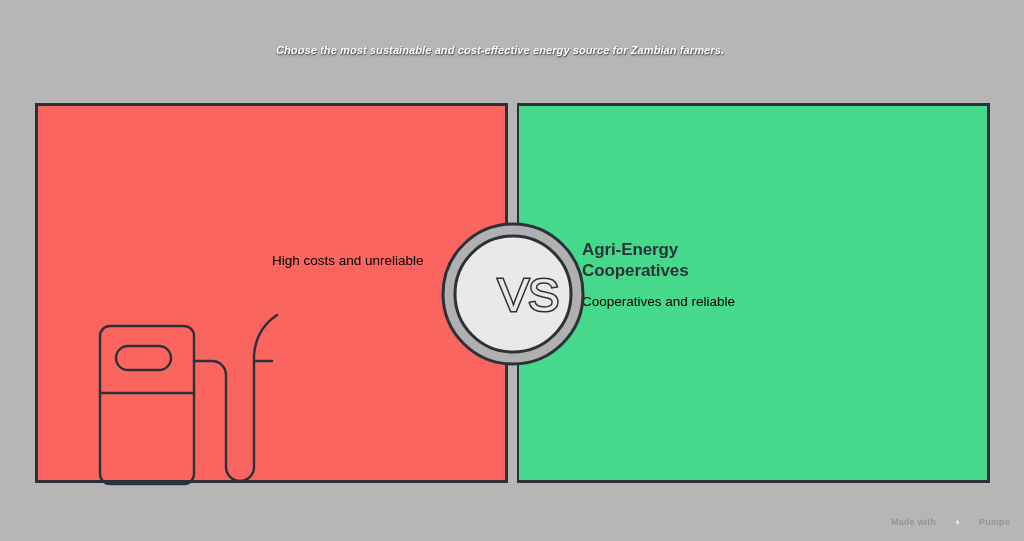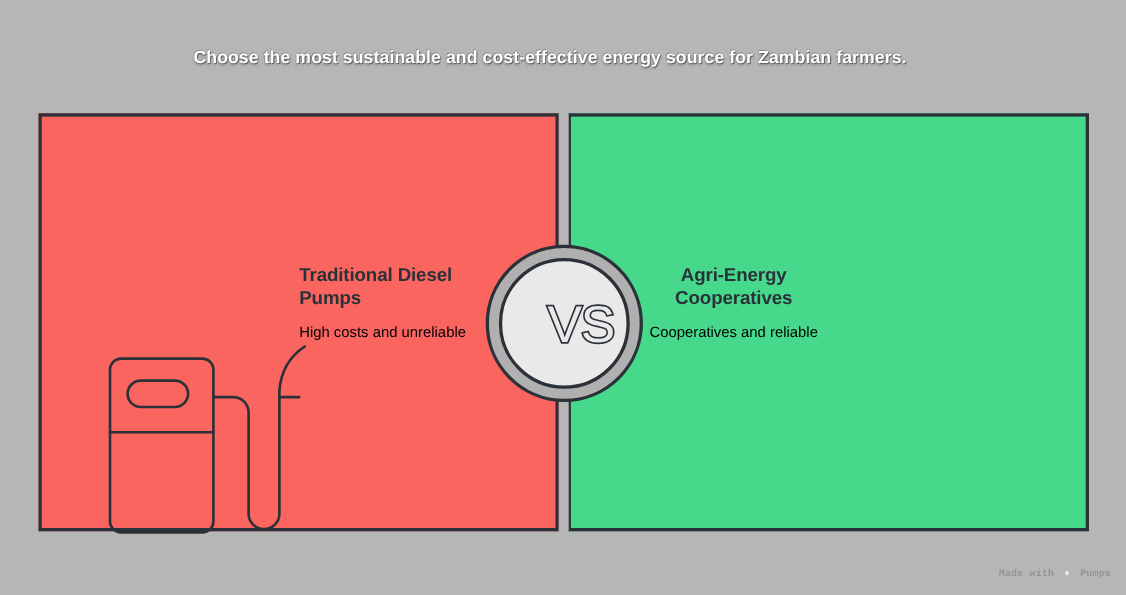--- a/index.html
+++ b/index.html
@@ -20,29 +20,30 @@
     inset: 0;
   }
 
   
   .title {
     position: absolute;
     left: 0;
     top: 44px;
     width: 1000px;
     text-align: center;
-    font-size: 16px;
+    font-size: 11px;
     font-weight: bold;
     color: #ffffff;
     letter-spacing: 0.1px;
     text-shadow:
       1px 1px 0 rgba(60,60,60,0.55),
       -0.5px -0.5px 0 rgba(60,60,60,0.35),
       0 2px 2px rgba(50,50,50,0.35);
     white-space: nowrap;
+    font-style: italic;
   }
 
   
   .panel {
     position: absolute;
     top: 103px;
     height: 380px;
     border: 3px solid #2b3138;
     box-sizing: border-box;
   }
@@ -73,21 +74,21 @@
     top: 240px;
   }
   .ptext-left {
     left: 272px;
     width: 170px;
     text-align: left;
   }
   .ptext-right {
     left: 582px;
     width: 170px;
-    text-align: center;
+    text-align: left;
   }
   .ptitle {
     font-size: 17px;
     font-weight: bold;
     color: #2b3138;
     line-height: 1.22;
     letter-spacing: -0.1px;
   }
   .psub {
     margin-top: 12px;
@@ -138,23 +139,22 @@
   .watermark {
     position: absolute;
     right: 14px;
     bottom: 14px;
     font-size: 9px;
     font-weight: bold;
     color: #8e8e8e;
     letter-spacing: 0.2px;
     display: flex;
     align-items: center;
-    gap: 9px;
+    gap: 19px;
     opacity: 0.85;
-    font-family: Liberation Mono, monospace;
   }
   .wm-diamond {
     color: #efefef;
     font-size: 9px;
     line-height: 1;
   }
 </style>
 </head>
 <body>
 
@@ -181,21 +181,20 @@
     </div>
   </div>
 
   <div class="panel panel-right">
     
   </div>
 
   <div class="divider"></div>
 
   <div class="ptext ptext-left">
-    <div class="ptitle">Traditional Diesel Pumps</div>
     <div class="psub">High costs and unreliable</div>
   </div>
 
   <div class="ptext ptext-right">
     <div class="ptitle">Agri-Energy Cooperatives</div>
     <div class="psub">Cooperatives and reliable</div>
   </div>
 
   <div class="vs-badge">
     <svg viewBox="0 0 146 146" width="146" height="146">

